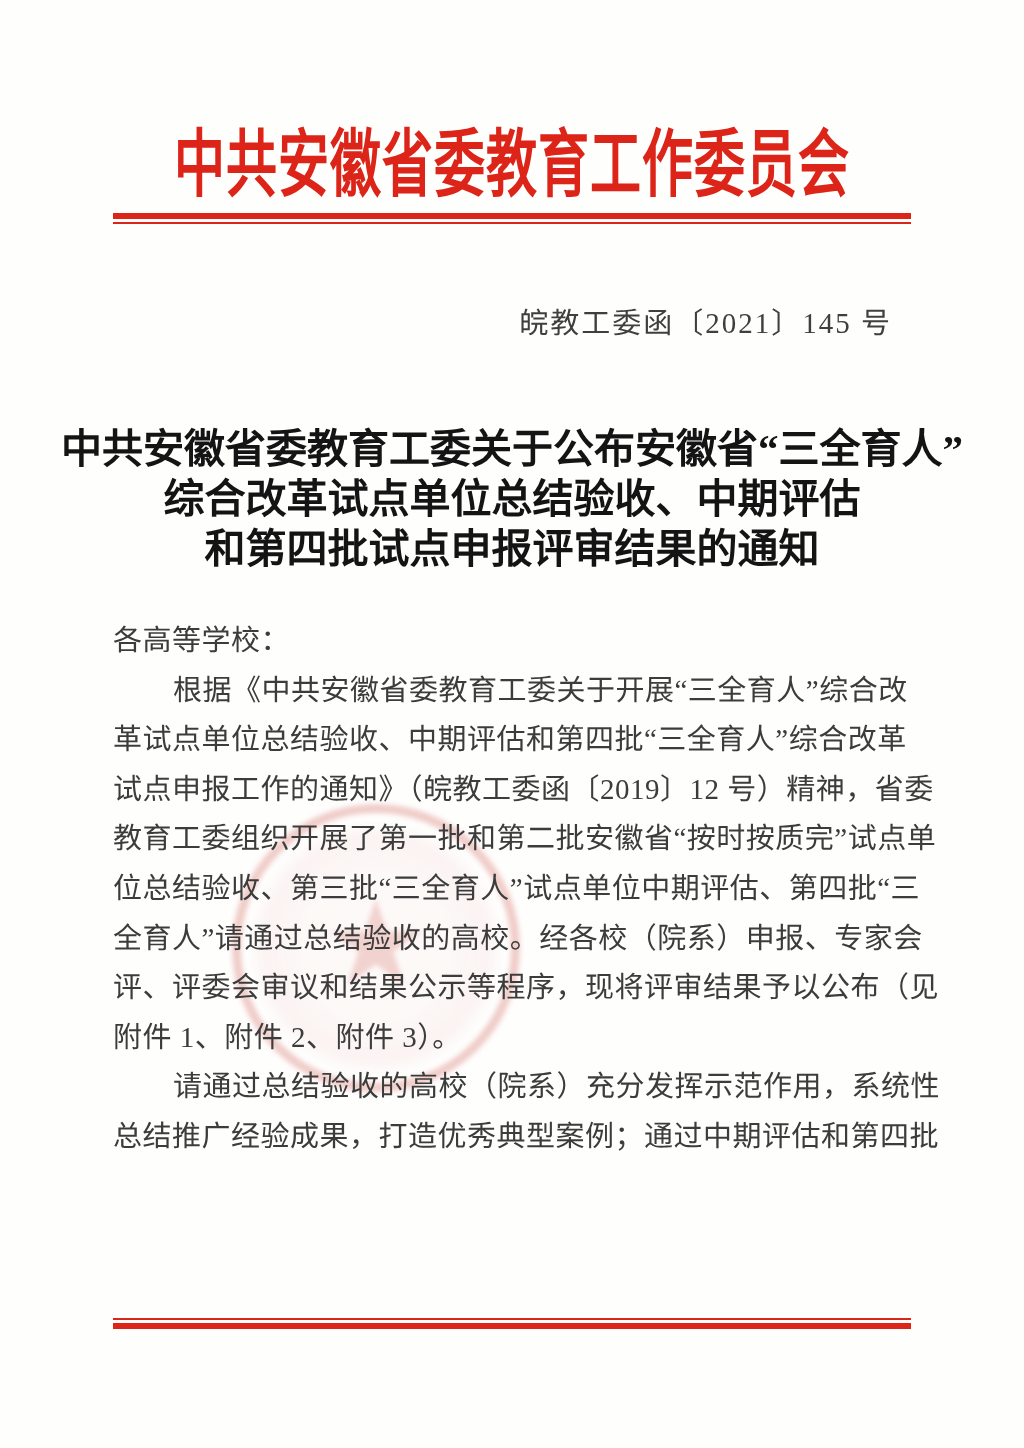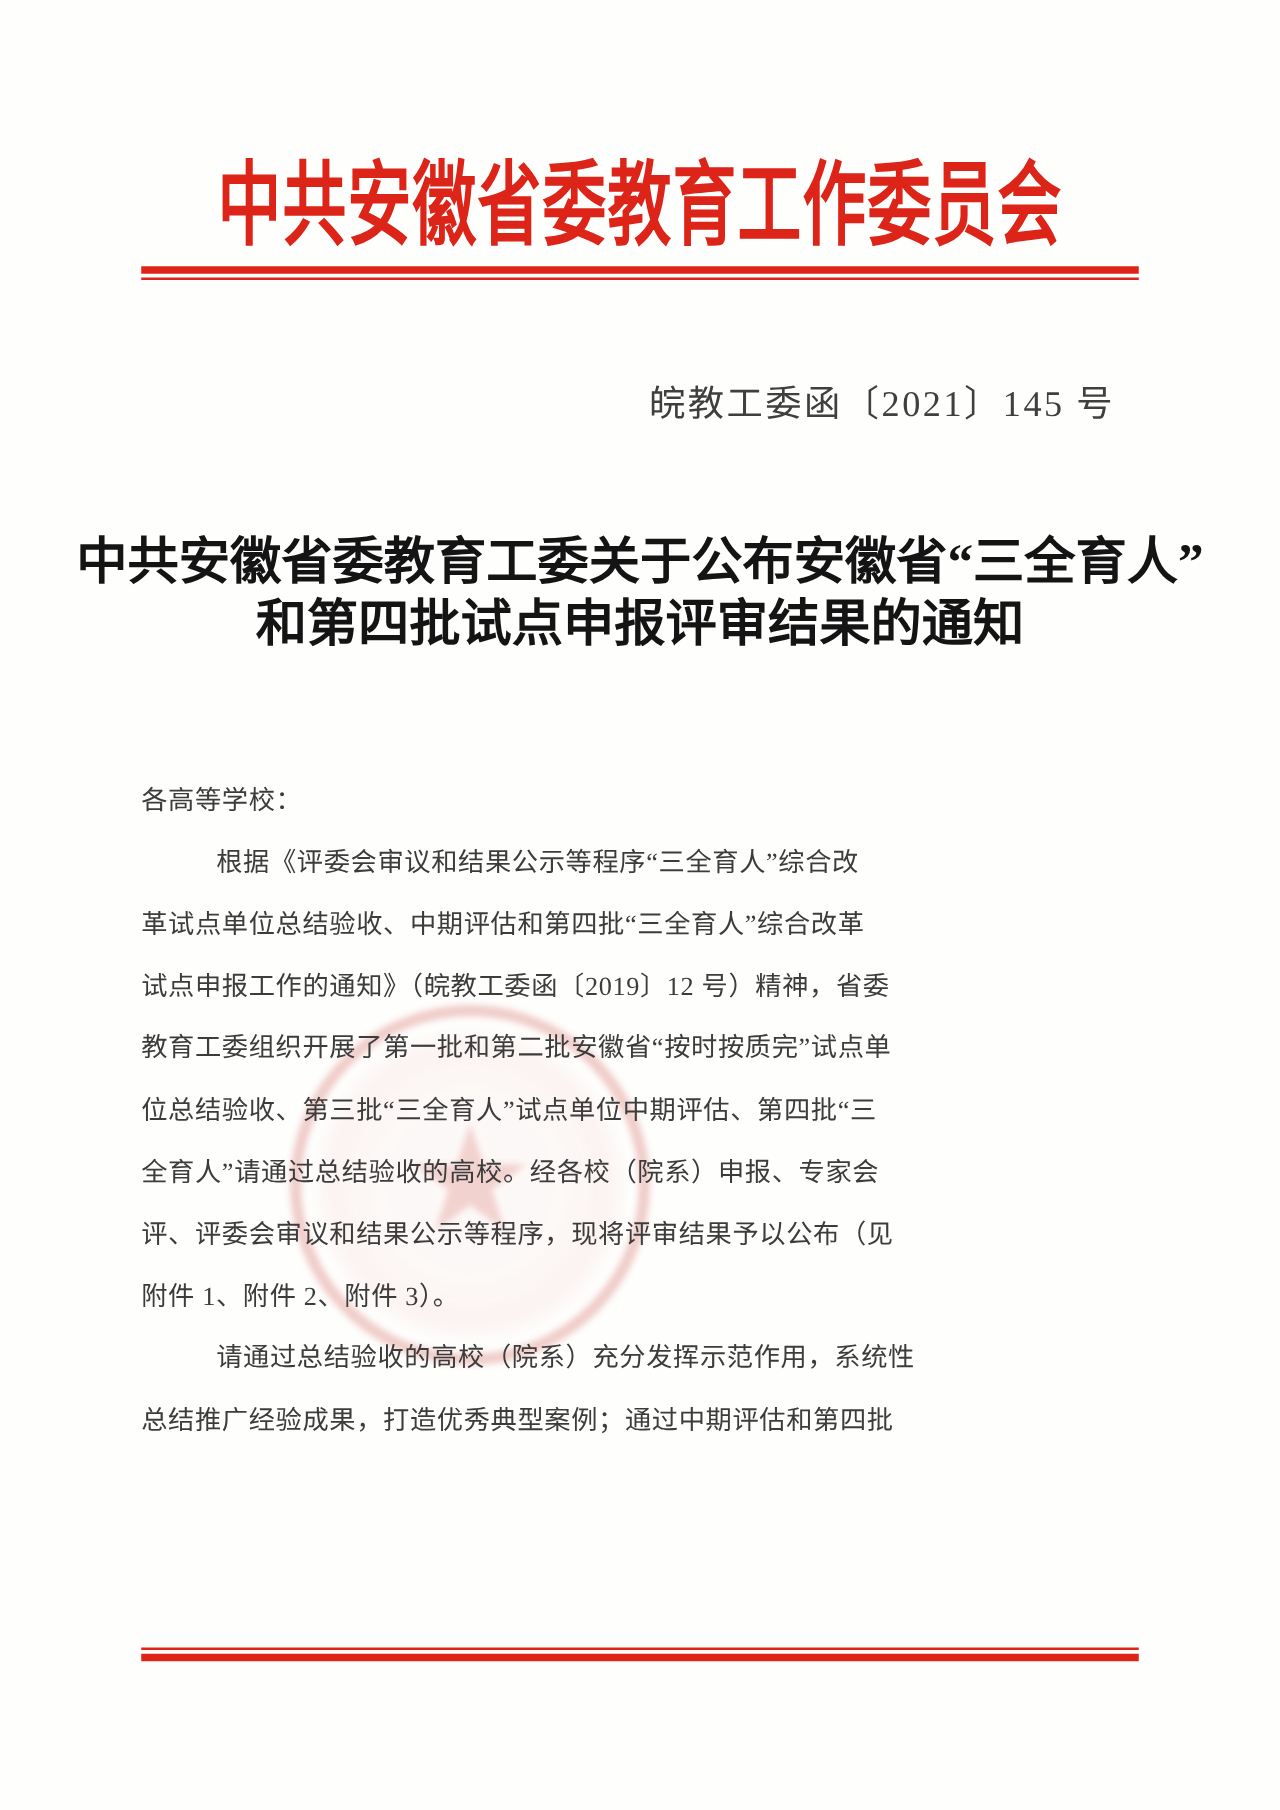--- a/index.html
+++ b/index.html
@@ -70,21 +70,21 @@
     z-index: 2;
   }
   .doc-title .t-line { white-space: nowrap; }
 
   
   .body-text {
     position: absolute;
     top: 616px;
     left: 113px;
     width: 800px;
-    font-size: 21px;
+    font-size: 29px;
     line-height: 49.6px;
     letter-spacing: 0.5px;
     color: var(--ink-body, #3c3c3c);
     z-index: 2;
   }
   .body-text .line { white-space: nowrap; }
   .body-text .indent { padding-left: 60px; }
 
   
   .stamp {
@@ -129,31 +129,32 @@
 
   <div class="rule rule-top">
     <div class="bar bar-a"></div>
     <div class="bar bar-b"></div>
   </div>
 
   <div class="doc-no">皖教工委函〔2021〕145 号</div>
 
   <div class="doc-title">
     <div class="t-line">中共安徽省委教育工委关于公布安徽省“三全育人”</div>
+    <div class="t-line">综合改革试点单位总结验收、中期评估</div>
     <div class="t-line">和第四批试点申报评审结果的通知</div>
   </div>
 
   <div class="stamp">
     <div class="stamp-ring"></div>
     <div class="stamp-star">★</div>
   </div>
 
   <div class="body-text">
     <div class="line">各高等学校：</div>
-    <div class="line indent">根据《评委会审议和结果公示等程序“三全育人”综合改</div>
+    <div class="line indent">根据《中共安徽省委教育工委关于开展“三全育人”综合改</div>
     <div class="line">革试点单位总结验收、中期评估和第四批“三全育人”综合改革</div>
     <div class="line">试点申报工作的通知》（皖教工委函〔2019〕12 号）精神，省委</div>
     <div class="line">教育工委组织开展了第一批和第二批安徽省“按时按质完”试点单</div>
     <div class="line">位总结验收、第三批“三全育人”试点单位中期评估、第四批“三</div>
     <div class="line">全育人”请通过总结验收的高校。经各校（院系）申报、专家会</div>
     <div class="line">评、评委会审议和结果公示等程序，现将评审结果予以公布（见</div>
     <div class="line">附件 1、附件 2、附件 3）。</div>
     <div class="line indent">请通过总结验收的高校（院系）充分发挥示范作用，系统性</div>
     <div class="line">总结推广经验成果，打造优秀典型案例；通过中期评估和第四批</div>
   </div>

